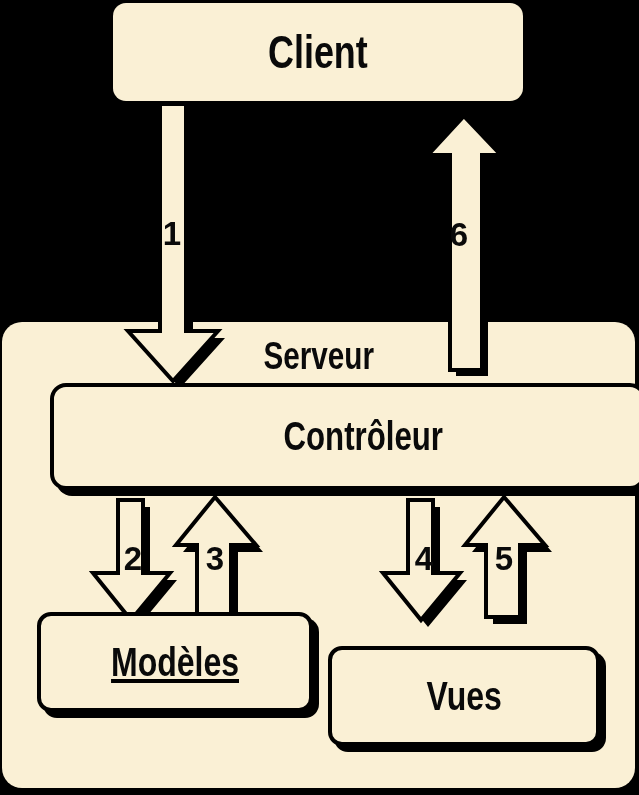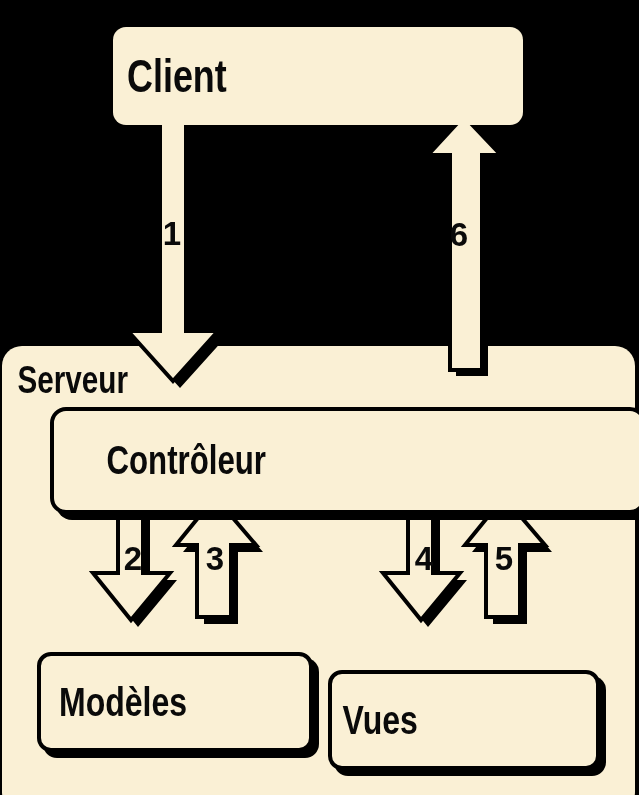--- a/index.html
+++ b/index.html
@@ -3,37 +3,37 @@
 <meta charset="utf-8">
 <style>
   html,body { margin:0; padding:0; background:#222; }
   .stage {
     position:relative; width:639px; height:795px;
     background:#000000; overflow:hidden;
     font-family:"Liberation Sans", sans-serif;
   }
   .box {
     position:absolute; background:#FAF0D5;
-    display:flex; align-items:center; margin-top:24px;
+    display:flex; align-items:center; justify-content:center;
   }
   .lbl {
     font-weight:700; color:#0a0a0a; white-space:nowrap;
     transform:scaleX(0.78); transform-origin:center;
   }
   .client { left:113px; top:3px; width:410px; height:98px; border-radius:13px; }
   .client .lbl { font-size:46px; }
   .serveur {
     left:2px; top:322px; width:633px; height:466px; border-radius:20px;
     align-items:flex-start;
   }
   .serveur .lbl { font-size:38px; margin-top:13px; }
   .bordered { border:4px solid #000; box-shadow:6px 6px 0 #000; }
   .controleur { left:50px; top:383px; width:558px; height:99px; border-radius:16px;padding-left:30px; }
   .controleur .lbl { font-size:40px; }
-  .modeles { left:37px; top:628px; width:268px; height:92px; border-radius:14px; }
+  .modeles { left:37px; top:612px; width:268px; height:92px; border-radius:14px;text-decoration:underline; }
   .vues    { left:328px; top:646px; width:264px; height:92px; border-radius:14px; }
   .modeles .lbl, .vues .lbl { font-size:41px; }
   svg.arrows { position:absolute; left:0; top:0; pointer-events:none; }
   .arrow-main { fill:#FAF0D5; stroke:#000; stroke-width:4; stroke-linejoin:miter; }
   .arrow-shadow { fill:#000; }
   .arrow-num {
     font-family:"Liberation Sans", sans-serif; font-weight:700;
     font-size:33px; fill:#0a0a0a; text-anchor:middle;
   }
 </style>

